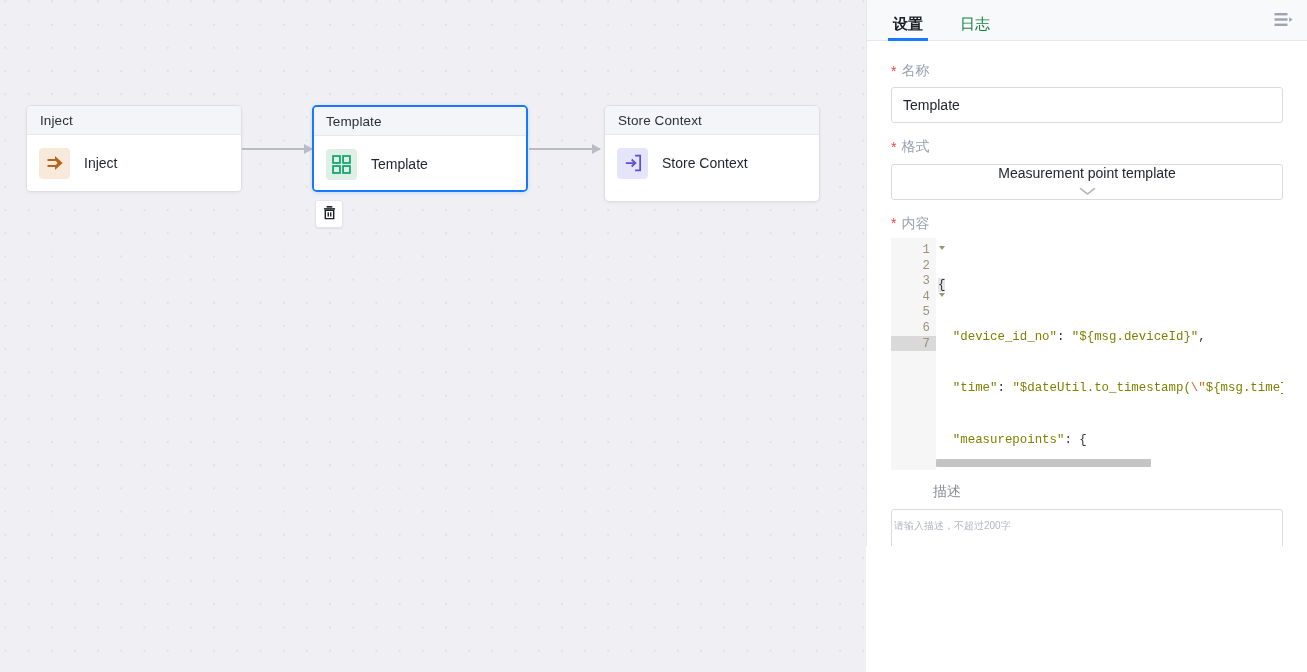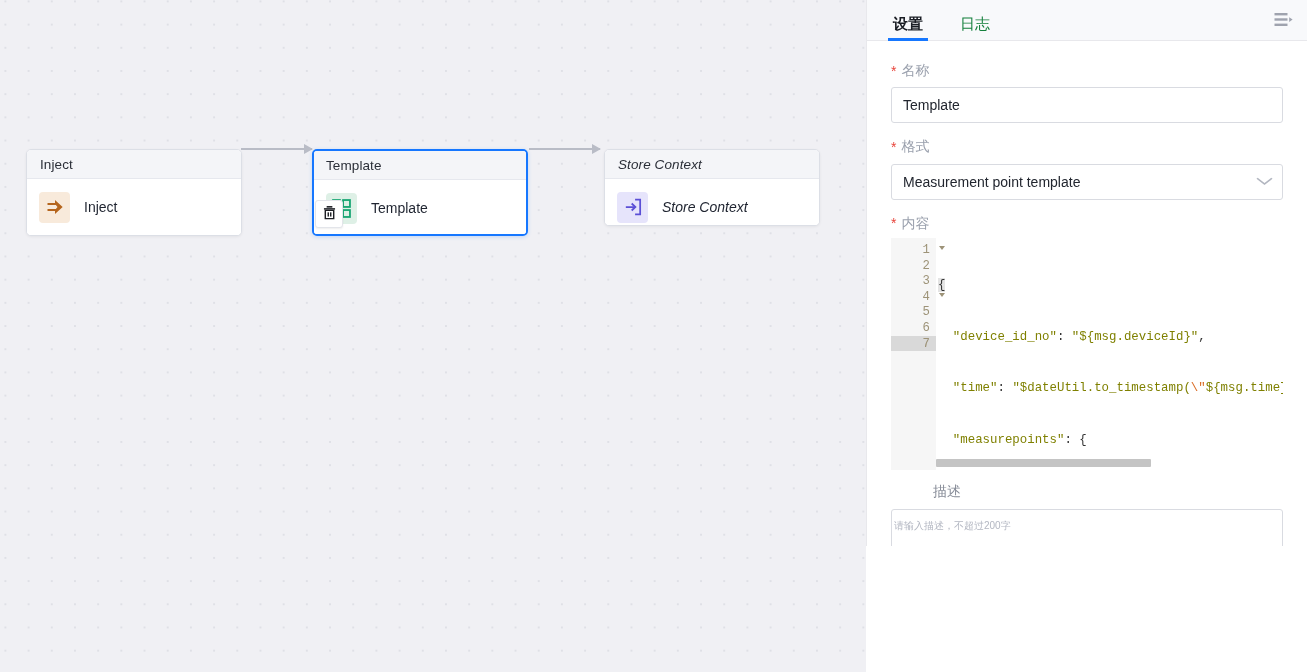--- a/index.html
+++ b/index.html
@@ -23,21 +23,20 @@
     overflow: hidden;
   }
 
   .node {
     position: absolute;
     background: #ffffff;
     border: 1px solid #dcdfe6;
     border-radius: 5px;
     box-shadow: 0 1px 3px rgba(0,0,0,0.06);
     overflow: hidden;
-    margin-top: 44px;
   }
   .node.selected {
     border: 2px solid #1677ff;
     box-shadow: 0 1px 4px rgba(22,119,255,0.20);
   }
   .node-header {
     height: 29px;
     background: #f4f5f8;
     border-bottom: 1px solid #e6e8ee;
     display: flex; align-items: center;
@@ -156,20 +155,21 @@
   .select-box {
     width: 100%; height: 36px;
     border: 1px solid #d9dbe1;
     border-radius: 3px;
     padding: 0 11px;
     display: flex; align-items: center; justify-content: space-between;
     font-size: 14px;
     color: #22262f;
     background: #fff;
     cursor: pointer;
+    flex-direction: column;
   }
   .chev { color: #b2b6c0; font-size: 12px; transform: scaleX(1.35); }
 
   
   .editor {
     width: 100%;
     height: 232px;
     border: none;
     background: #ffffff;
     position: relative;
@@ -287,21 +287,21 @@
             <rect x="1.2" y="1.2" width="8" height="8" stroke="#17a673" stroke-width="2.1"></rect>
             <rect x="12.8" y="1.2" width="8" height="8" stroke="#17a673" stroke-width="2.1"></rect>
             <rect x="1.2" y="12.8" width="8" height="8" stroke="#17a673" stroke-width="2.1"></rect>
             <rect x="12.8" y="12.8" width="8" height="8" stroke="#17a673" stroke-width="2.1"></rect>
           </svg>
         </div>
         <div class="node-label">Template</div>
       </div>
     </div>
 
-    <div class="node" style="left:604px; top:105px; width:216px; height:77px;font-style:italic;">
+    <div class="node" style="left:604px; top:105px; width:216px; height:97px;">
       <div class="node-header">Store Context</div>
       <div class="node-body">
         <div class="node-icon store">
           <svg width="20" height="20" viewBox="0 0 24 24" fill="none">
             <path d="M14.5 3.2 H20.6 V20.8 H14.5" stroke="#5b4fd6" stroke-width="2.1" fill="none"></path>
             <path d="M3.4 12 H14.2" stroke="#5b4fd6" stroke-width="2.1"></path>
             <path d="M10.4 7.8 L14.9 12 L10.4 16.2" stroke="#5b4fd6" stroke-width="2.1" fill="none" stroke-linejoin="miter"></path>
           </svg>
         </div>
         <div class="node-label">Store Context</div>

